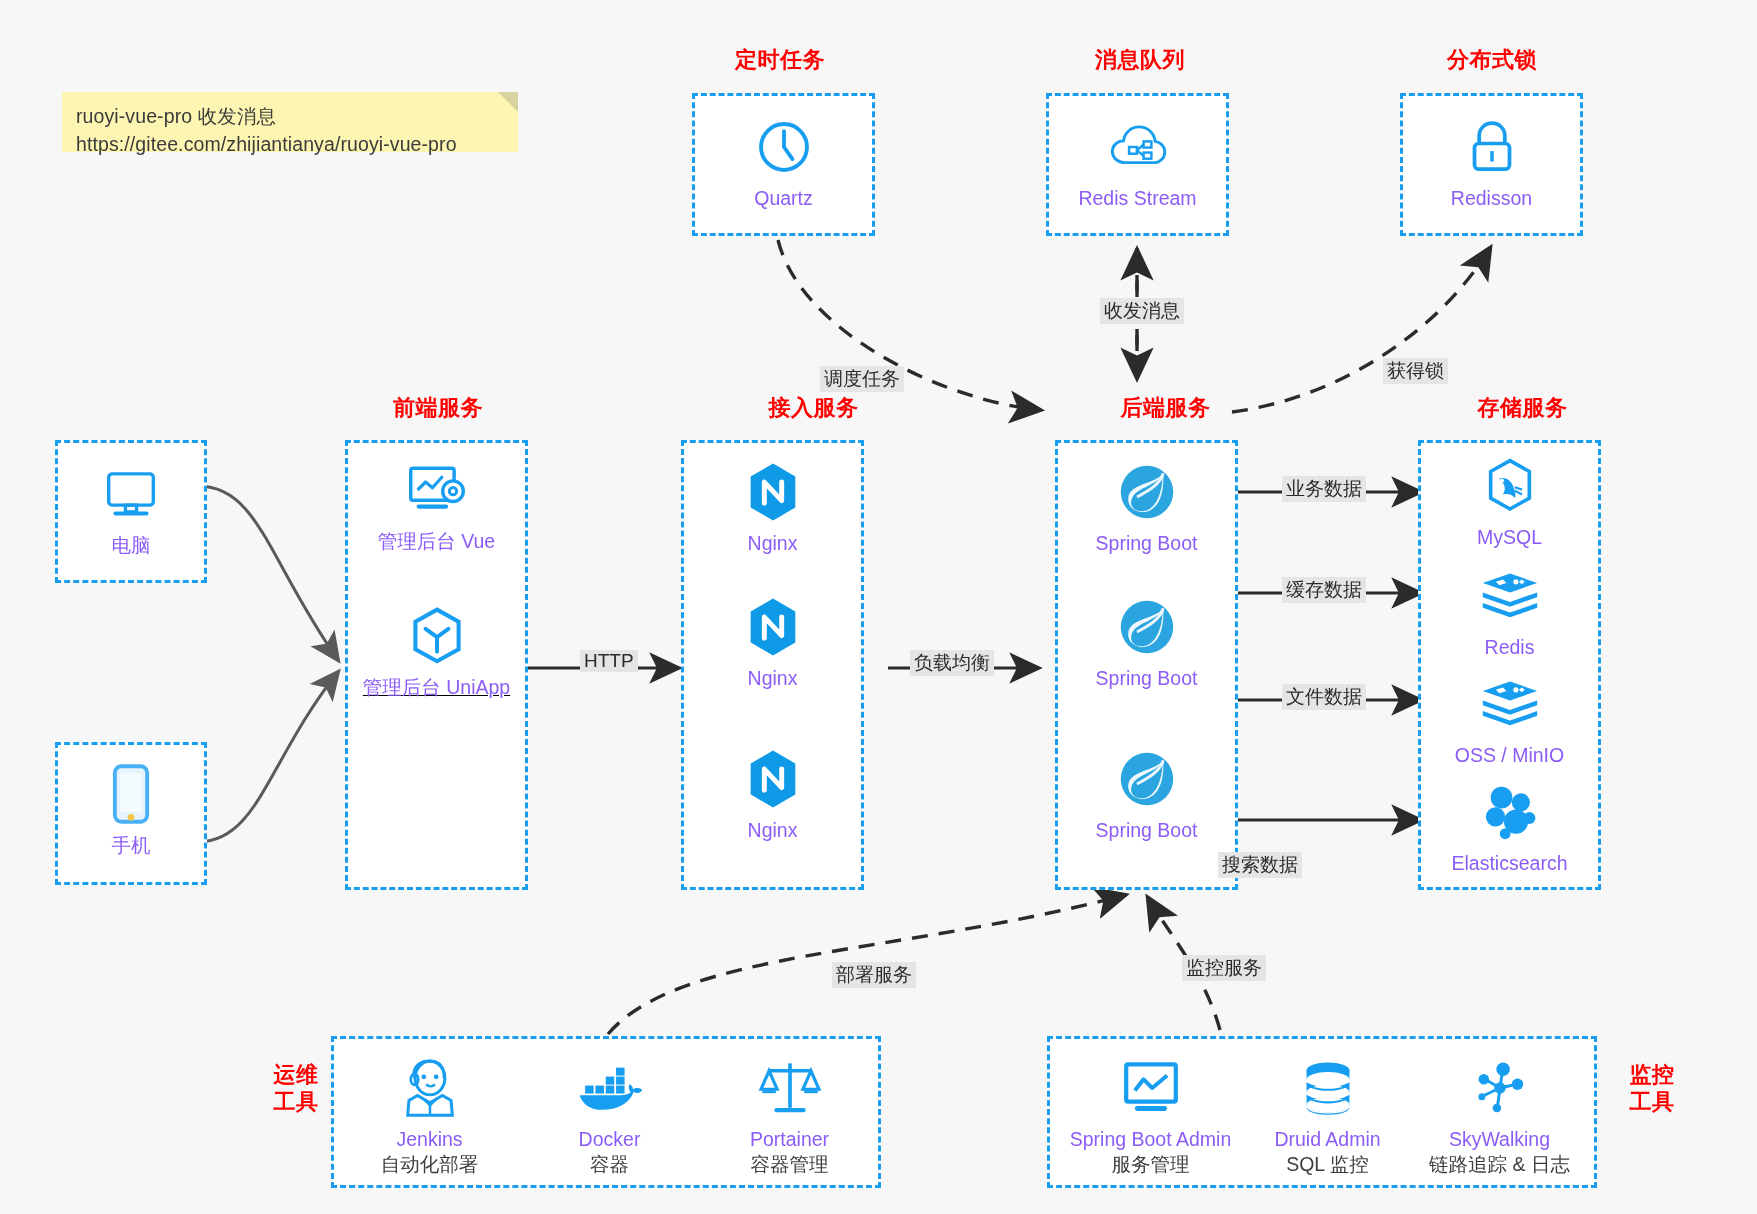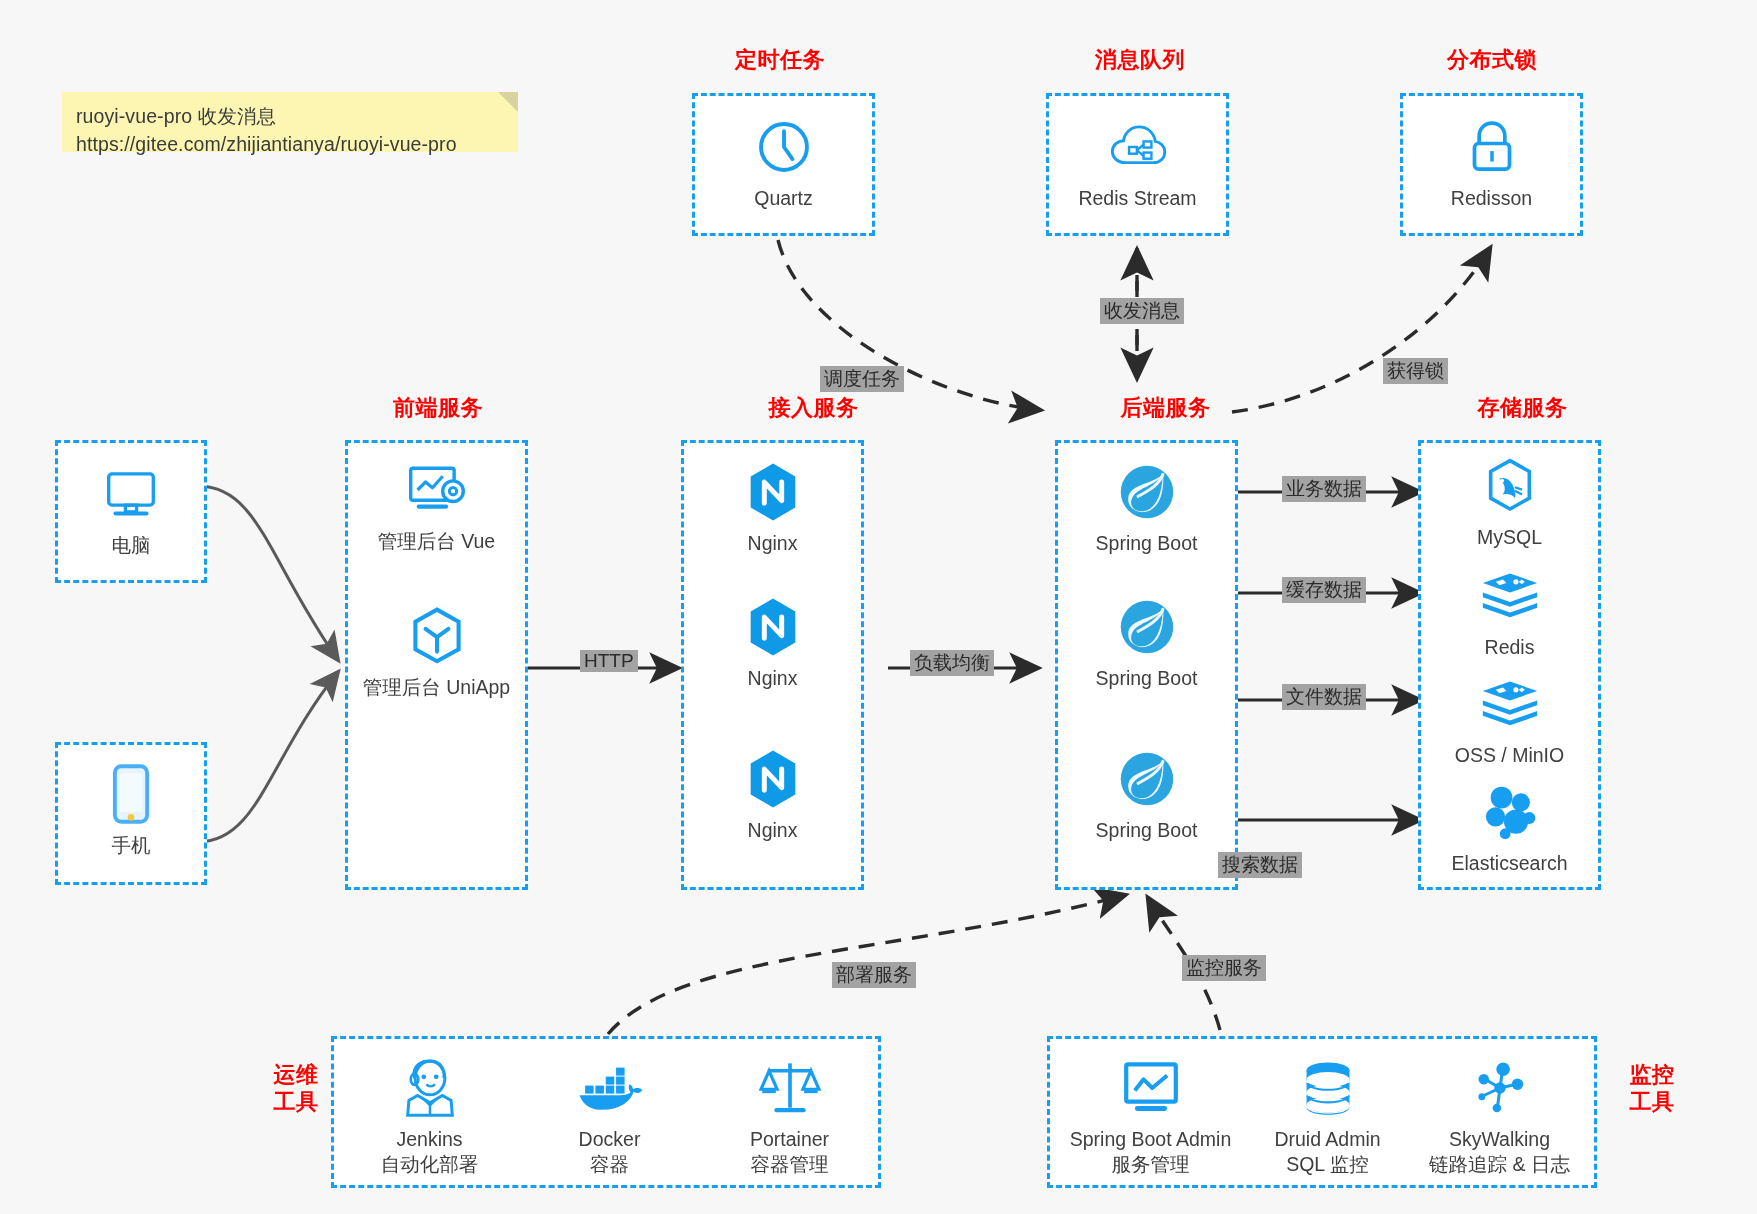--- a/index.html
+++ b/index.html
@@ -60,36 +60,36 @@
   }
   .node .ico {
     display: flex;
     align-items: center;
     justify-content: center;
     height: 66px;
   }
   .node .cap {
     margin-top: 6px;
     font-size: 19.5px;
-    color: #404040;
+    color: #8b5cf6;
     line-height: 1.3;
     white-space: nowrap;
   }
   .node .cap2 {
     font-size: 19.5px;
     color: #3d3d3d;
     line-height: 1.3;
     white-space: nowrap;
   }
   
   .elabel {
     position: absolute;
     font-size: 19px;
     color: #2b2b2b;
-    background: #a3a3a3;
+    background: #e5e5e5;
     padding: 0 4px;
     white-space: nowrap;
   }
   svg.wires {
     position: absolute;
     left: 0; top: 0;
     width: 1757px; height: 1214px;
     pointer-events: none;
   }
 </style>
@@ -221,21 +221,21 @@
           <rect x="5" y="5" width="38" height="28" rx="2" fill="none" stroke="#189ef0" stroke-width="3"></rect>
           <path d="M11 24 L18 17 L24 22 L33 12" fill="none" stroke="#189ef0" stroke-width="2.8" stroke-linejoin="round"></path>
           <line x1="12" y1="38.5" x2="36" y2="38.5" stroke="#189ef0" stroke-width="3.6" stroke-linecap="round"></line>
           <circle cx="42" cy="25" r="9" fill="#ffffff" stroke="#189ef0" stroke-width="3"></circle>
           <circle cx="42" cy="25" r="3.2" fill="none" stroke="#189ef0" stroke-width="2.6"></circle>
         </svg>
       </div>
       <div class="cap">管理后台 Vue</div>
     </div>
 
-    <div class="node" style="top:160px;">
+    <div class="node" style="top:160px;text-decoration:underline;">
       <div class="ico">
         <svg width="58" height="60" viewBox="0 0 46 50">
           <path d="M23 3 L41 13 L41 36 L23 46 L5 36 L5 13 Z" fill="none" stroke="#189ef0" stroke-width="3.4"></path>
           <path d="M23 26 L23 38 M23 26 L13.5 19 M23 26 L32.5 19" fill="none" stroke="#189ef0" stroke-width="3.4" stroke-linecap="round"></path>
         </svg>
       </div>
       <div class="cap">管理后台 UniApp</div>
     </div>
 
   </div>

